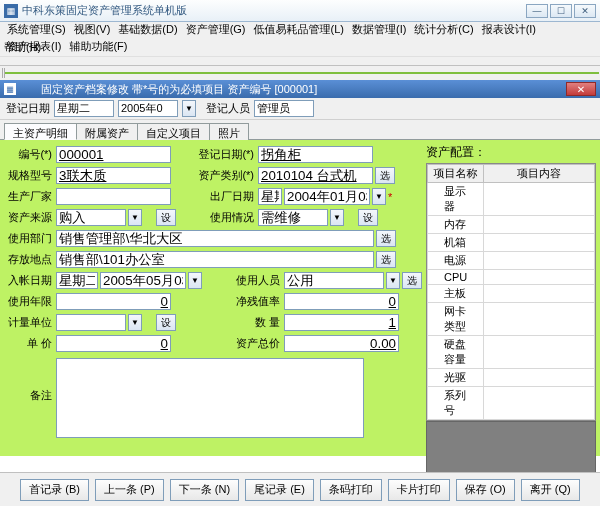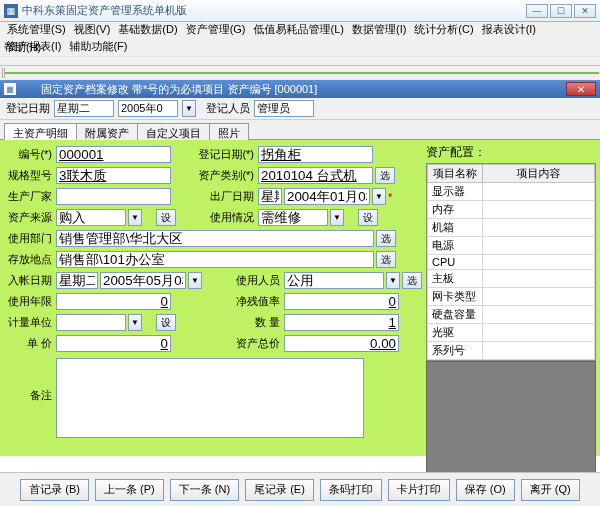--- a/index.html
+++ b/index.html
@@ -51,21 +51,21 @@
   
   .two-col { display:flex; gap:4px;}
   .col { }
   
   textarea.remark { width:308px; height:80px; border:1px solid #7f9db9; background:#fff; resize:none; font-family:inherit; font-size:11px;}
   
   .cfg-title { font-size:12px; margin-bottom:2px;}
   .cfg-grid { border:1px solid #888; background:#fff; }
   .cfg-grid table { width:100%; border-collapse:collapse; font-size:11px;}
   .cfg-grid th { background:#f0f0f0; border:1px solid #c0c0c0; padding:1px 2px; font-weight:normal; text-align:center;}
-  .cfg-grid td { border:1px solid #d8d8d8; padding:1px 4px; height:14px;}
+  .cfg-grid td { border:1px solid #d8d8d8; padding:1px 16px; height:14px;}
   .cfg-blank { background:#808080; height:152px; border:1px solid #666; margin-top:0;}
   
   .footer { position:absolute; bottom:0; left:0; right:0; height:34px; background:#f0f0f0; border-top:1px solid #c0c0c0; display:flex; align-items:center; justify-content:center; gap:6px; padding:0 6px;}
   .fbtn { height:22px; padding:0 8px; border:1px solid #7f9db9; background:linear-gradient(#fdfdfd,#e8e8e8); cursor:pointer; font-family:inherit; font-size:11px; display:flex;align-items:center;}
 </style>
 </head>
 <body>
 
 <div class="titlebar">
   <div class="icon">▦</div>

